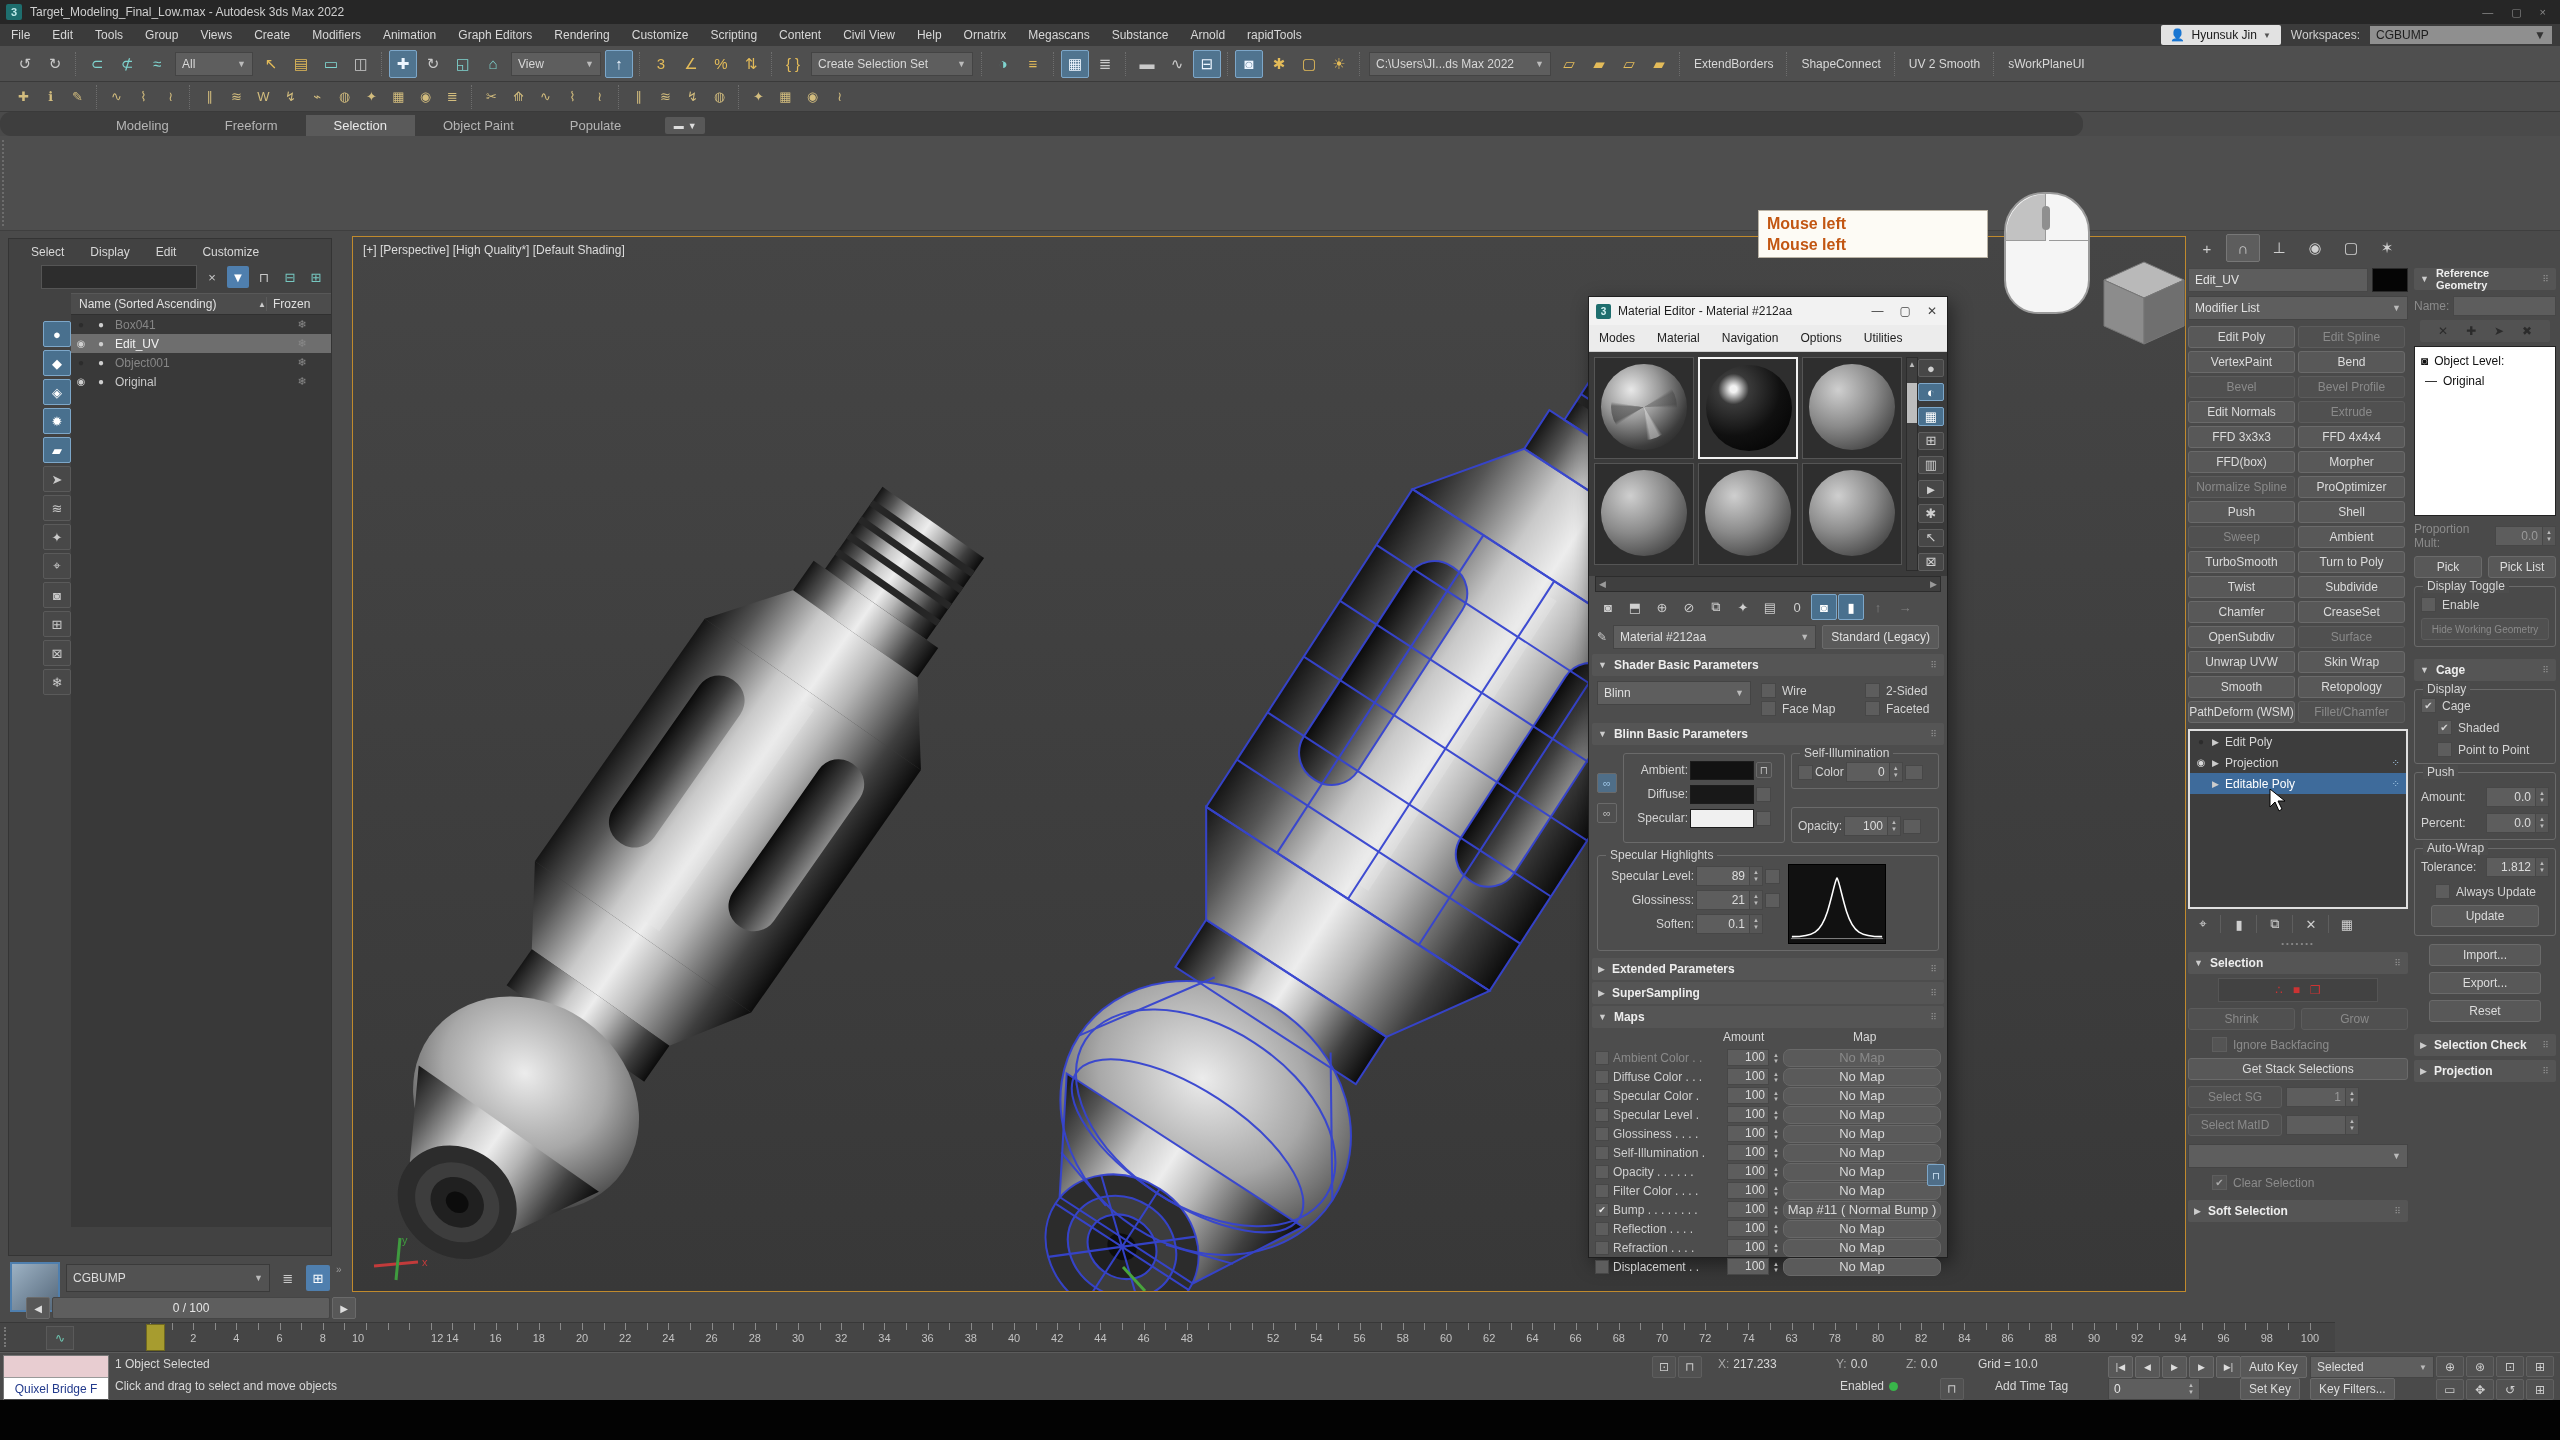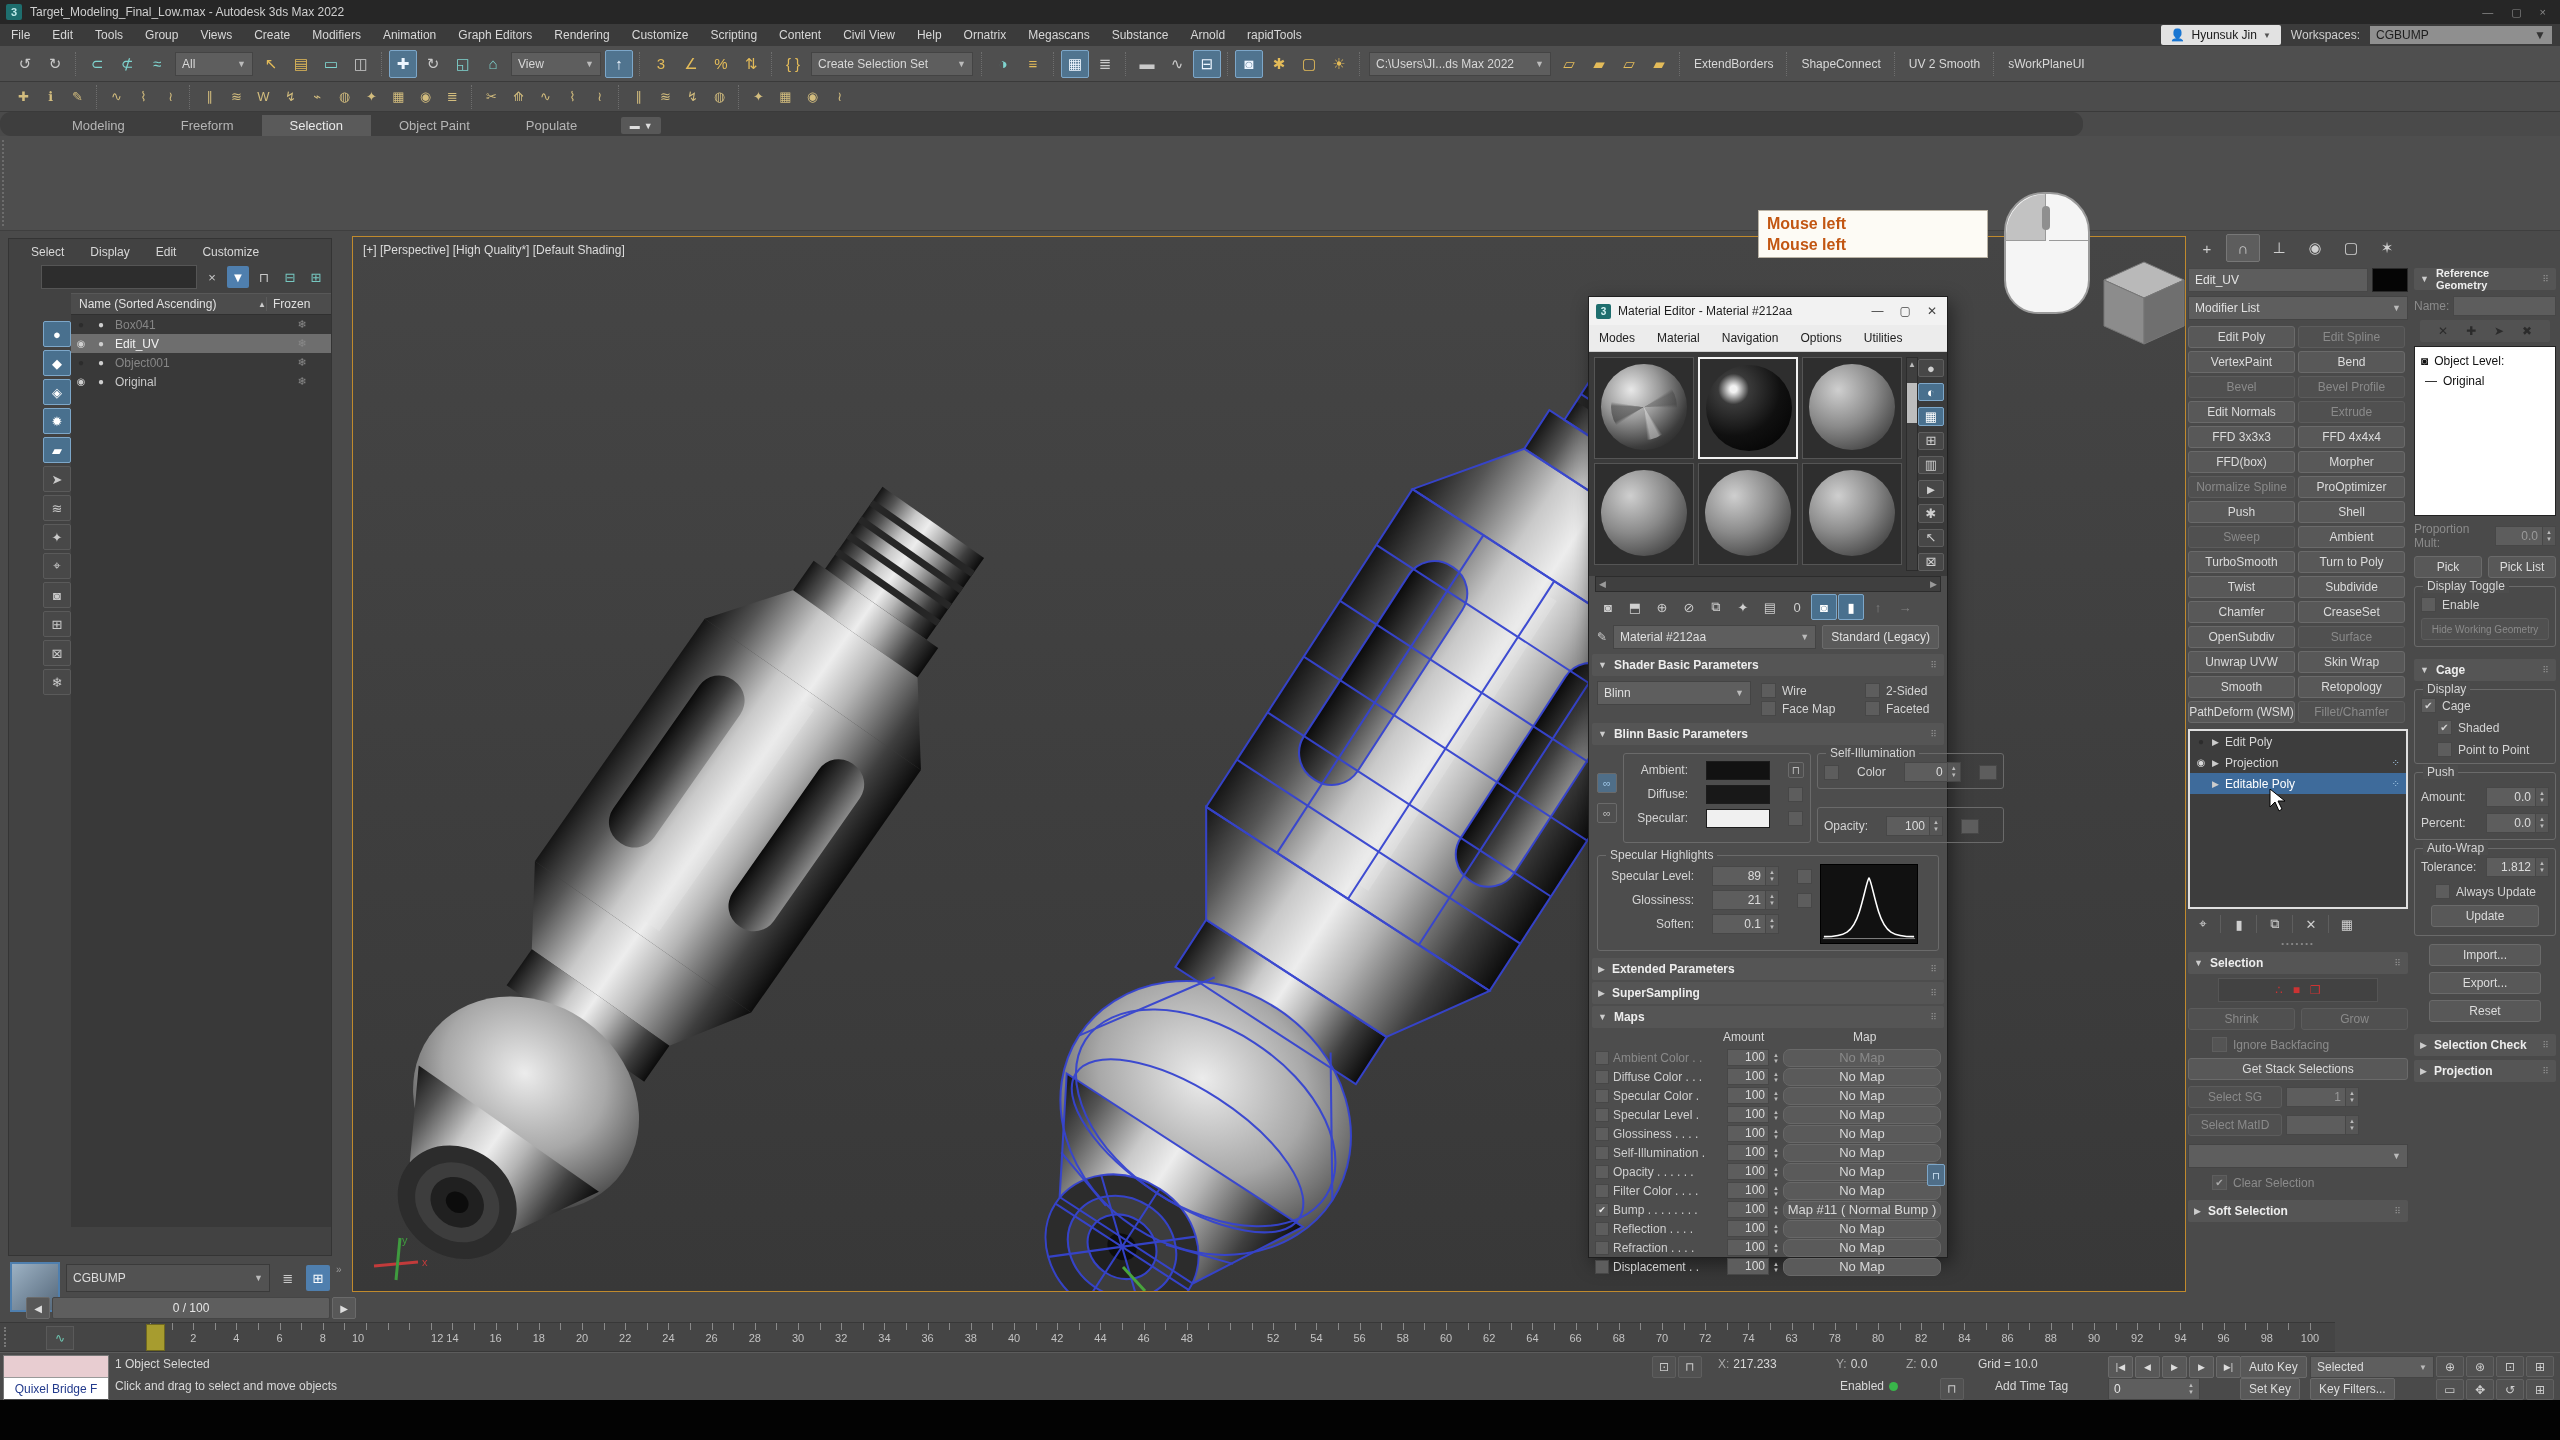--- a/index.html
+++ b/index.html
@@ -25,21 +25,21 @@
   .tb2{position:absolute;left:0;top:82px;width:2560px;height:30px;background:#4c4c4c;border-bottom:1px solid #3a3a3a;display:flex;align-items:center;padding-left:10px;box-sizing:border-box;}
   .tbi{width:26px;height:26px;margin:0 1px;display:flex;align-items:center;justify-content:center;font-size:15px;color:#c9c9c9;border:1px solid transparent;border-radius:2px;}
   .tb2 .tbi{width:23px;height:23px;font-size:13px;color:#d3bd7e;}
   .tbi.teal{color:#7fd4cf;} .tbi.yellow{color:#e3bb59;}
   .tbi.active{background:#50748f;border-color:#7da7c9;color:#eef6ff;}
   .tsep{width:1px;height:24px;margin:0 5px;border-left:1px dotted #6e6e6e;}
   .tcombo{height:22px;background:#5e5e5e;border:1px solid #444;display:flex;align-items:center;padding:0 6px;margin:0 3px;color:#d8d8d8;}
   .tcombo .arr{margin-left:auto;padding-left:8px;color:#bbb;font-size:9px;}
   .ttext{height:24px;display:flex;align-items:center;padding:0 8px;color:#d8d8d8;}
   
-  .rtabs{position:absolute;left:0;top:112px;width:2083px;height:24px;background:#3e3e3e;display:flex;align-items:flex-end;padding-left:44px;box-sizing:border-box;border-radius:11px;}
+  .rtabs{position:absolute;left:0;top:112px;width:2083px;height:24px;background:#3e3e3e;display:flex;align-items:flex-end;padding-left:88px;box-sizing:border-box;border-radius:11px;}
   .rtab{padding:3px 28px;color:#b5b5b5;font-size:13px;}
   .rtab.active{background:#5a5a5a;color:#e8e8e8;}
   .rcollapse{margin-left:16px;margin-bottom:2px;width:40px;height:17px;background:#585858;border-radius:2px;color:#ddd;font-size:9px;display:flex;align-items:center;justify-content:center;gap:4px;}
   .rbody{position:absolute;left:0;top:136px;width:2560px;height:94px;background:#4e4e4e;border-bottom:1px solid #3f3f3f;}
   .griph{position:absolute;left:2px;top:140px;width:6px;height:86px;border-left:2px dotted #6c6c6c;}
   
   .explorer{position:absolute;left:8px;top:238px;width:324px;height:1018px;background:#424242;border:1px solid #343434;box-sizing:border-box;}
   .exmenus{display:flex;gap:26px;padding:6px 0 4px 22px;}
   .exmenus span{color:#d8d8d8;}
   .exsearch{display:flex;align-items:center;gap:4px;padding:2px 4px 4px 32px;}
@@ -117,21 +117,21 @@
   .rollout .grip{margin-left:auto;color:#8f8f8f;font-size:9px;letter-spacing:1px;}
   .mebody{padding:5px 8px;}
   .shaderrow{display:flex;gap:10px;}
   .mecombo.small{width:140px;flex:none;}
   .cbgrid{display:grid;grid-template-columns:96px 96px;gap:3px 8px;margin-top:2px;}
   .cb{display:flex;align-items:center;gap:6px;color:#d4d4d4;}
   .cb .box{width:13px;height:13px;background:#5d5d5d;border:1px solid #474747;display:flex;align-items:center;justify-content:center;font-size:10px;color:#e8e8e8;}
   .groupbox{border:1px solid #6a6a6a;border-radius:3px;position:relative;padding:8px 6px 6px 6px;margin-top:8px;}
   .gtitle{position:absolute;top:-8px;left:8px;background:#4d4d4d;padding:0 4px;color:#d4d4d4;}
   .blinnwrap{display:flex;gap:6px;}
-  .swrow{display:flex;align-items:center;gap:18px;height:24px;}
+  .swrow{display:flex;align-items:center;gap:2px;height:24px;}
   .swrow .lab{width:58px;text-align:right;color:#d4d4d4;}
   .swatch{width:62px;height:17px;border:1px solid #1c1c1c;}
   .lockcol{display:flex;flex-direction:column;gap:10px;justify-content:center;}
   .locki{width:18px;height:18px;border:1px solid #6a6a6a;border-radius:2px;display:flex;align-items:center;justify-content:center;color:#9cc4e4;font-size:11px;background:#4f6e88;}
   .locki.plain{background:#4f4f4f;color:#bbb;}
   .spin{display:flex;align-items:center;}
   .spinf{width:44px;height:18px;background:#5d5d5d;border:1px solid #474747;color:#dcdcdc;display:flex;align-items:center;justify-content:flex-end;padding:0 4px;}
   .spinb{width:12px;height:18px;display:flex;flex-direction:column;align-items:center;justify-content:center;color:#bbb;font-size:6px;line-height:7px;background:#565656;border:1px solid #474747;border-left:none;}
   .shgraph{width:96px;height:78px;background:#111;border:1px solid #000;}
   .maps{padding:2px 6px;}

